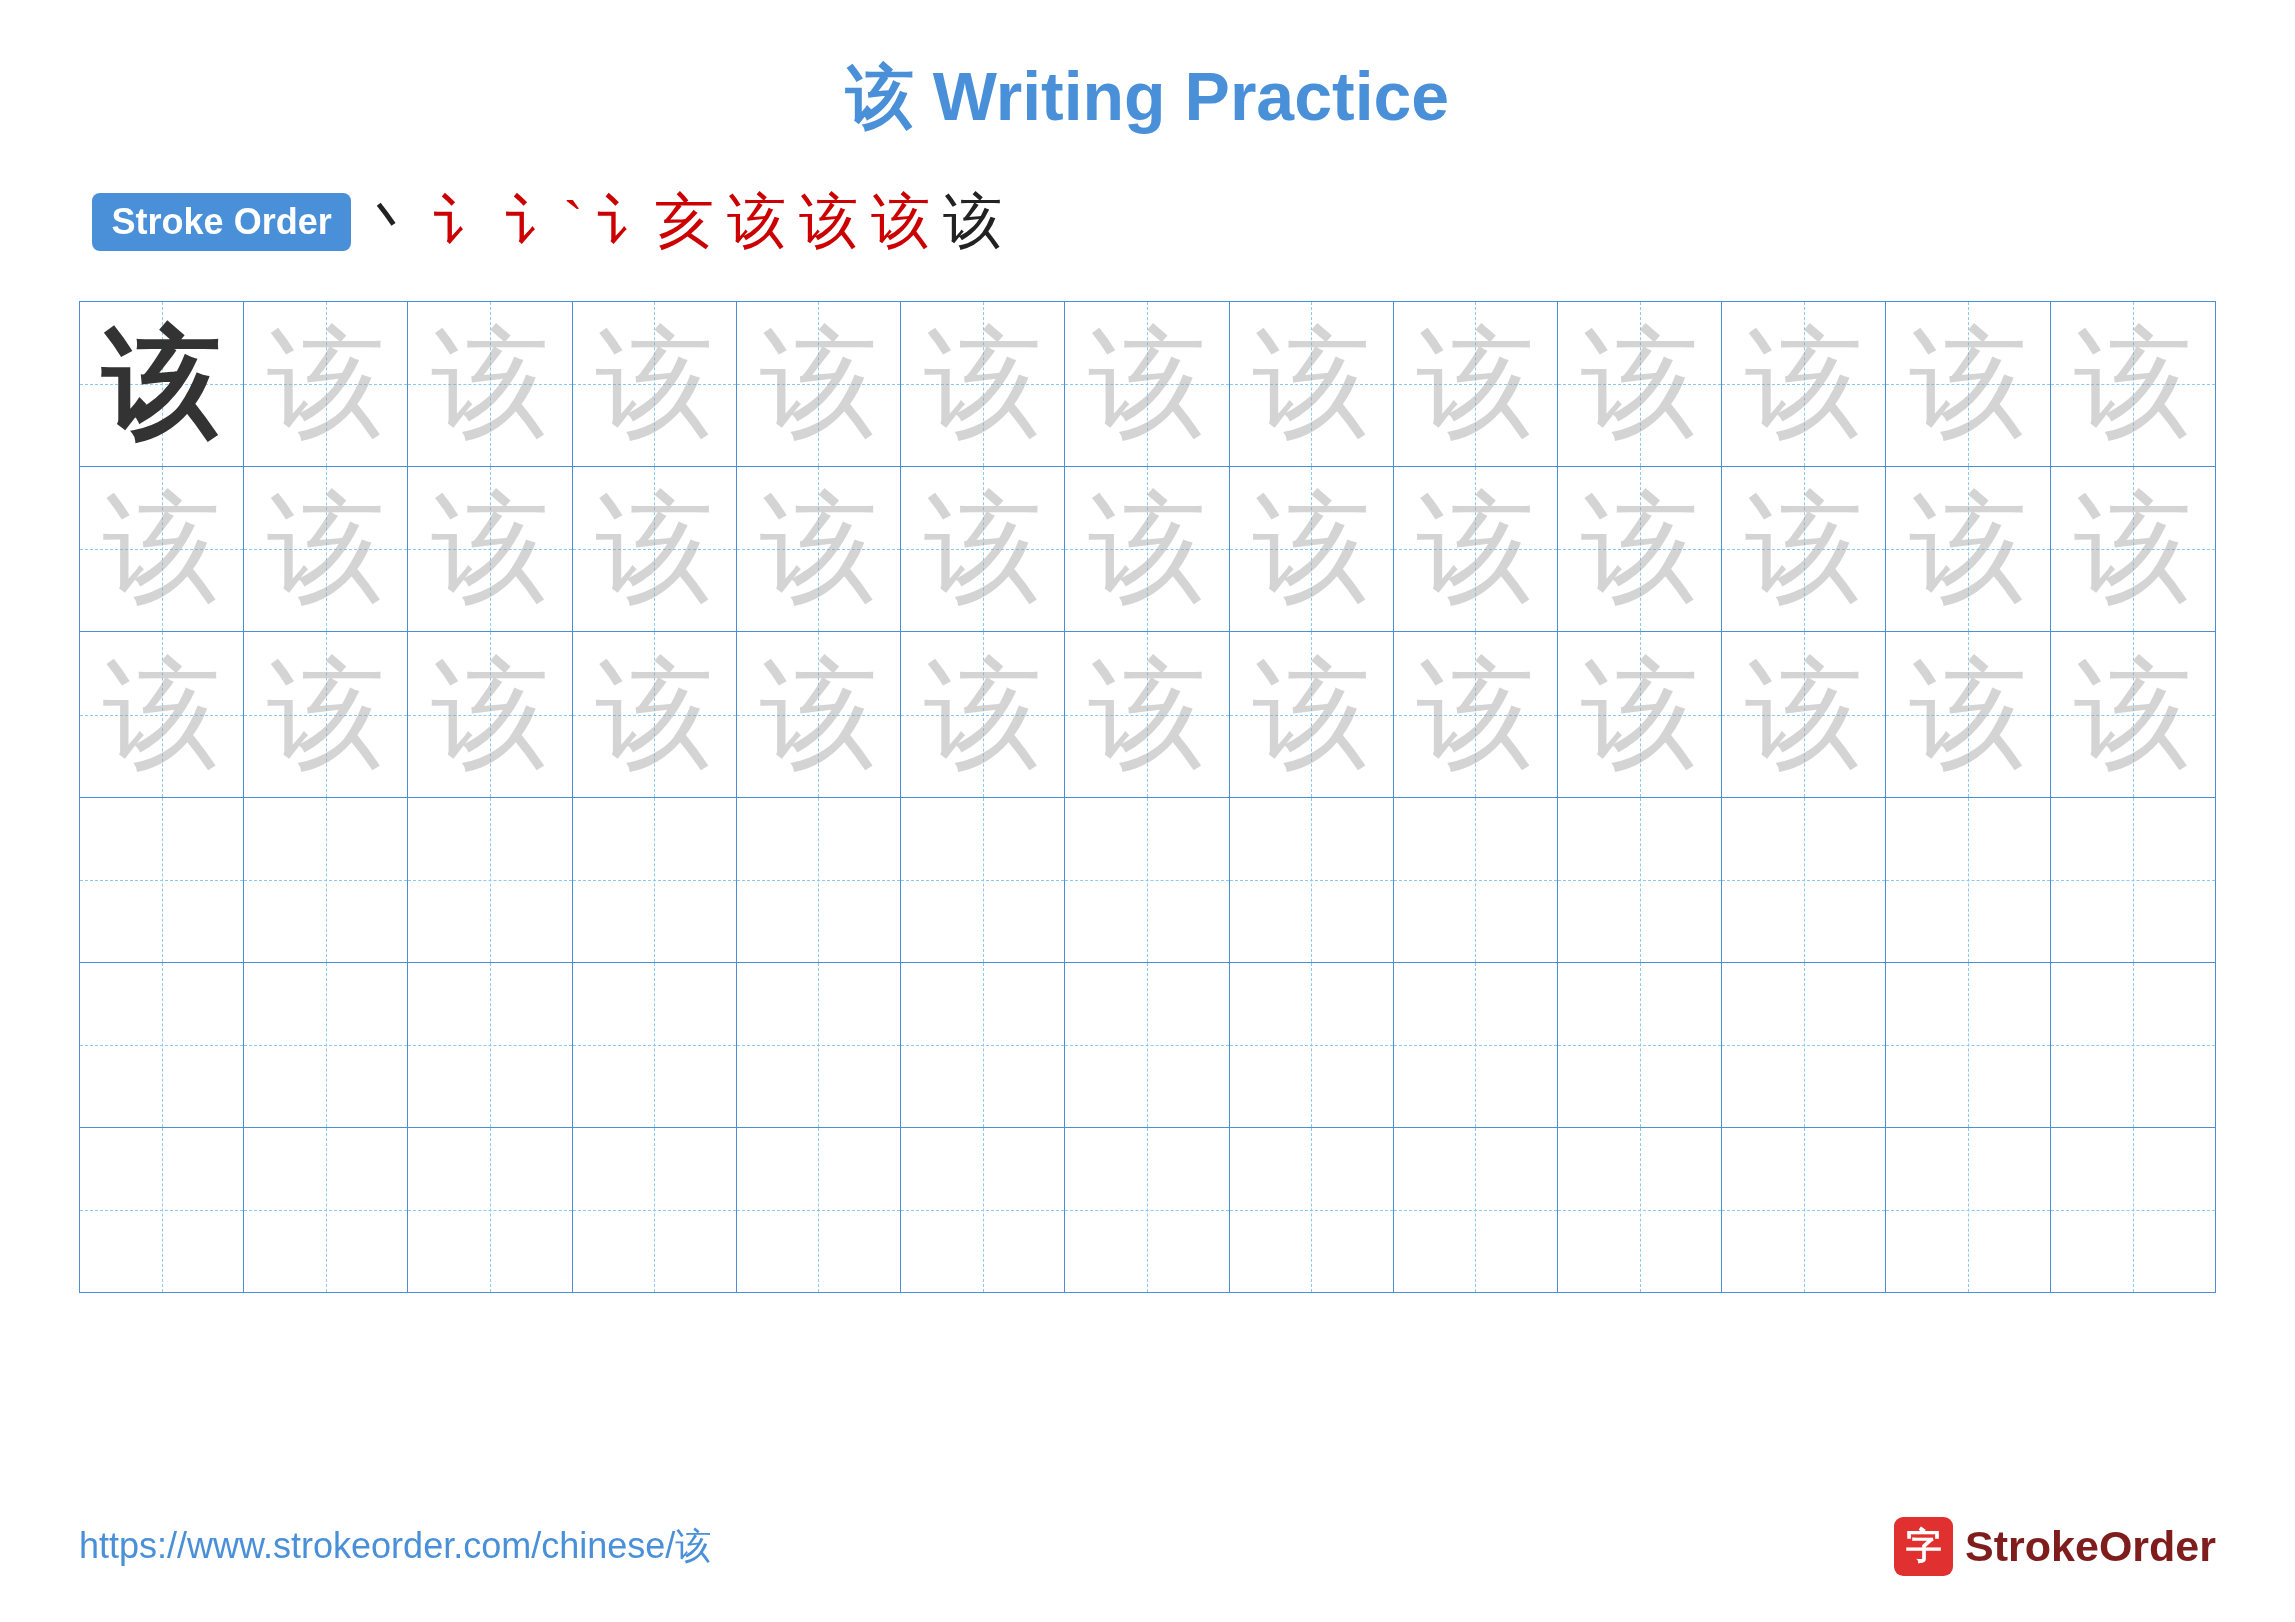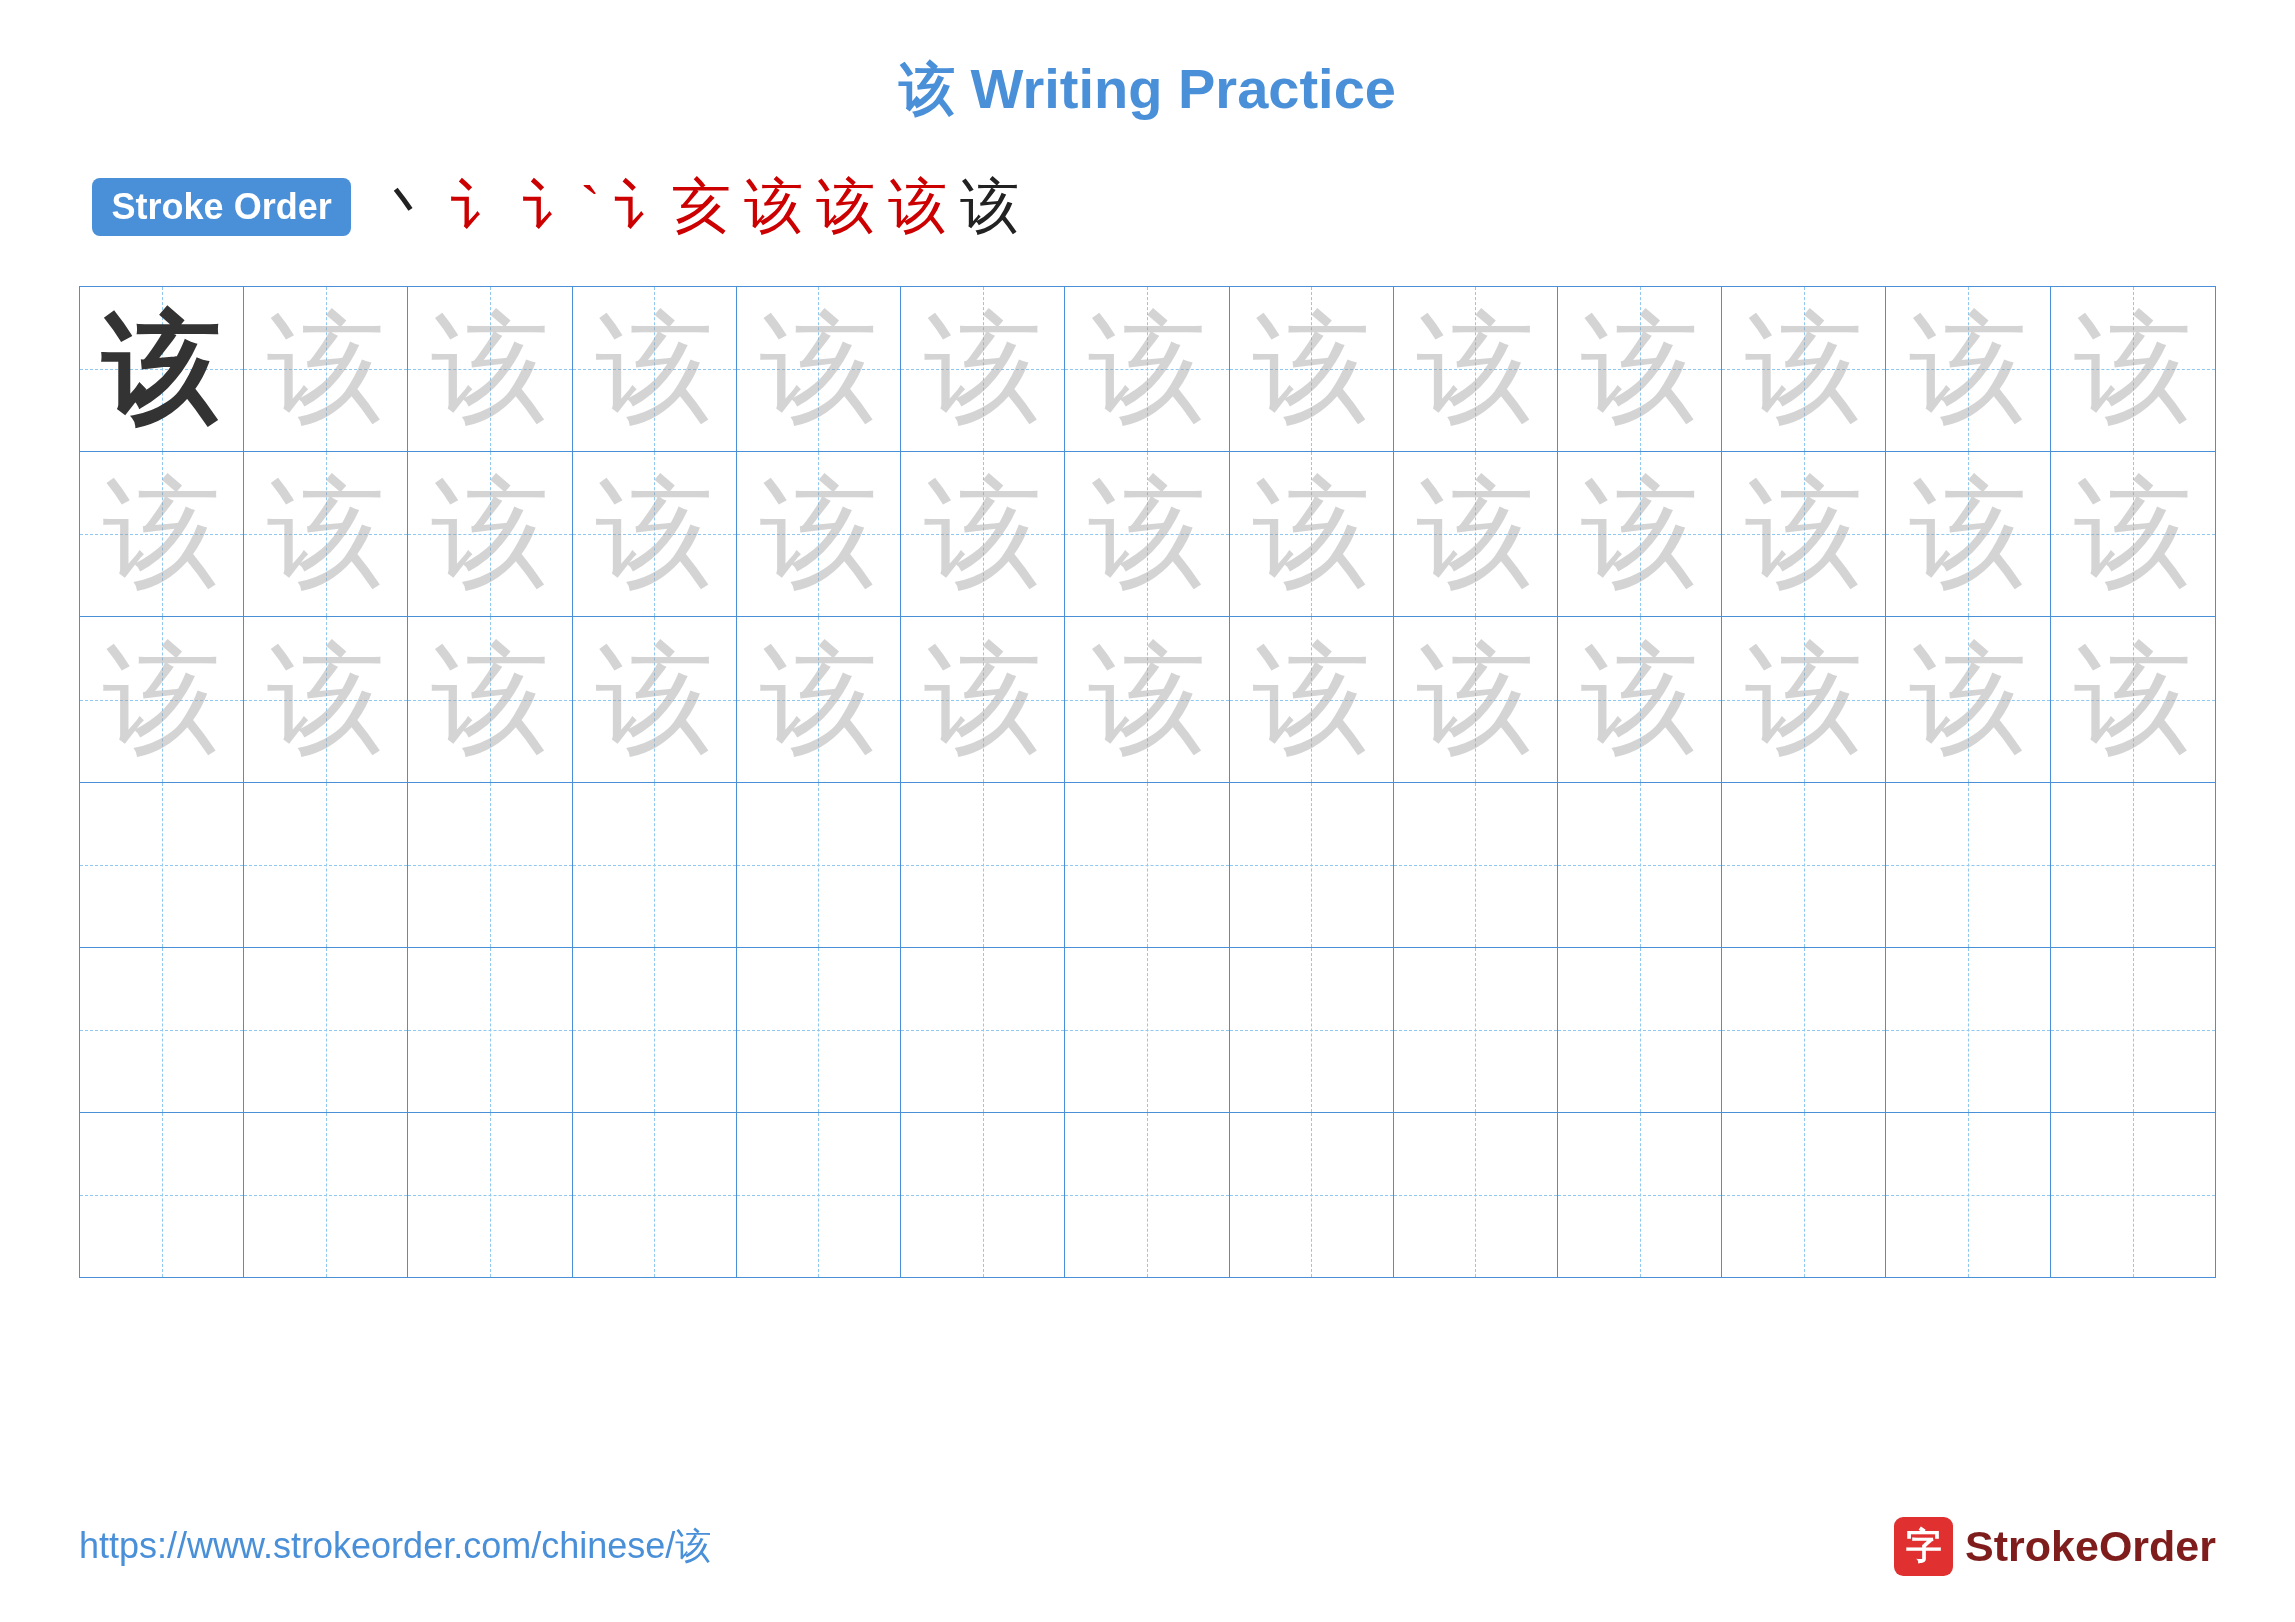--- a/index.html
+++ b/index.html
@@ -17,32 +17,32 @@
       width: 2295px;
       height: 1622px;
       background: #fff;
       padding: 52px 79px 52px 79px;
       position: relative;
     }
 
     
     .title {
       text-align: center;
-      font-size: 56px;
+      font-size: 68px;
       color: #4A90D9;
       font-weight: bold;
       margin-bottom: 39px;
       font-family: Arial, sans-serif;
     }
 
     
     .stroke-order-row {
       display: flex;
       align-items: center;
-      gap: 26px;
+      gap: 9px;
       margin-bottom: 39px;
       padding-left: 13px;
     }
 
     .stroke-order-badge {
       background: #4A90D9;
       color: white;
       font-size: 36px;
       font-weight: bold;
       padding: 7.9px 19.6px;

